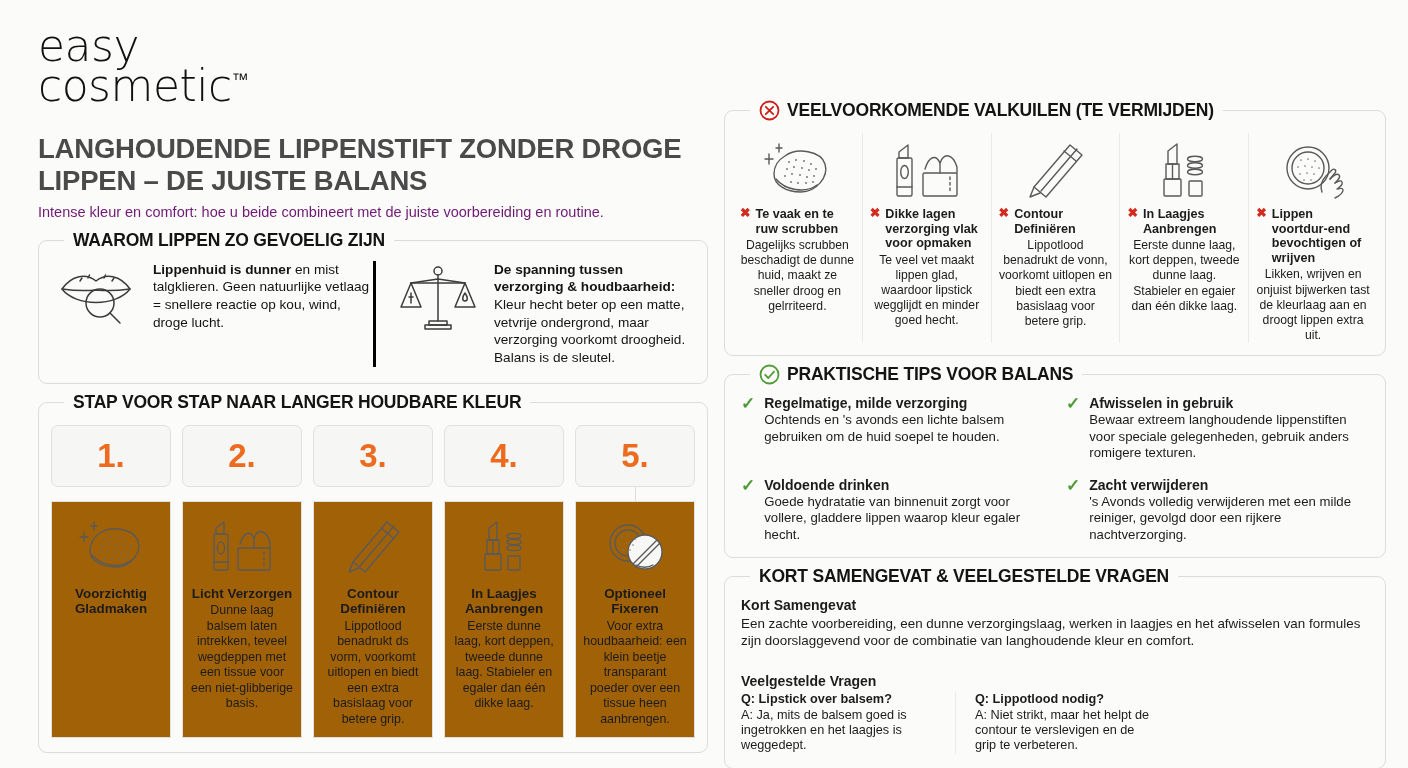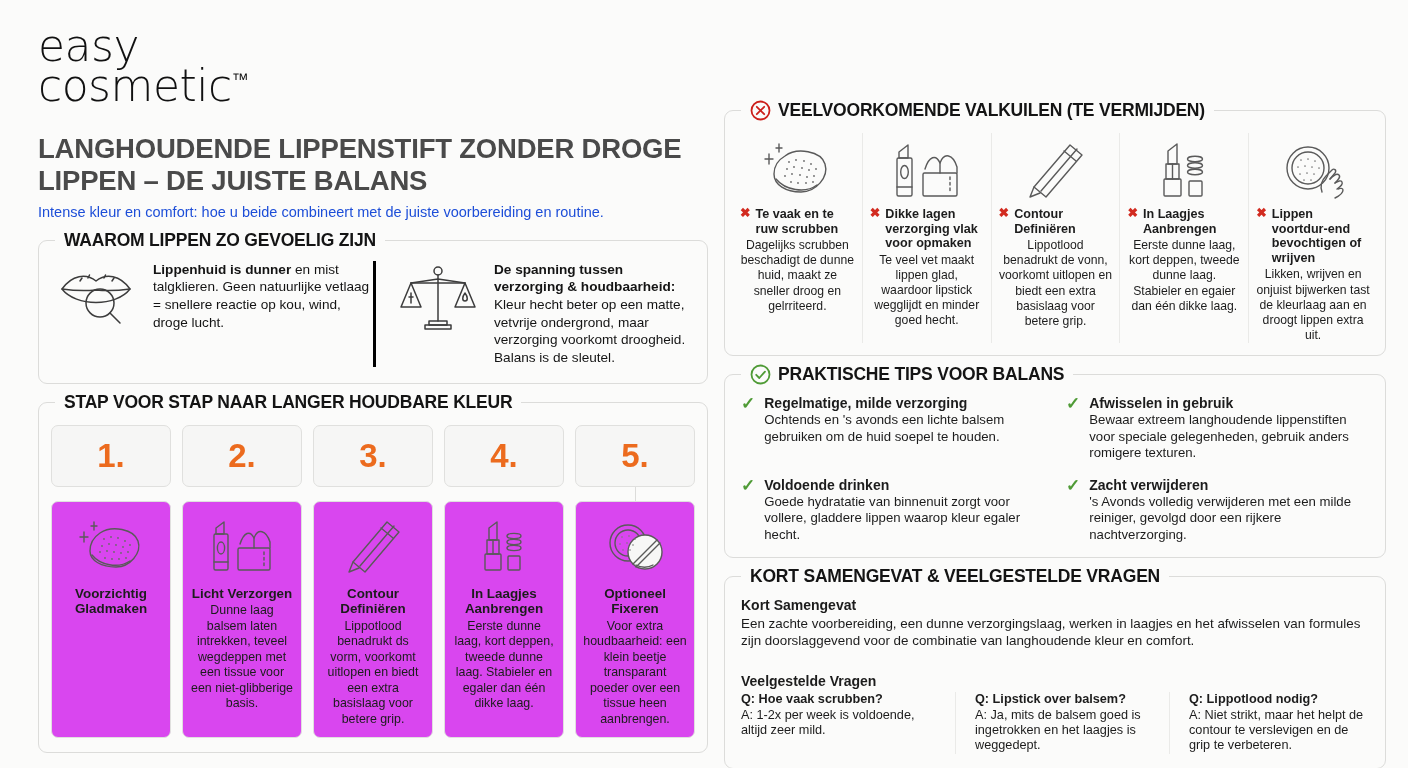--- a/index.html
+++ b/index.html
@@ -29,33 +29,33 @@
   
   h1.main-title {
     font-size: 27.5px;
     font-weight: bold;
     color: #4a4a4a;
     line-height: 1.16;
     letter-spacing: -0.2px;
     text-transform: uppercase;
     margin-bottom: 7px;
   }
-  .subtitle { font-size: 14.5px; color: #1d4ed8; margin-bottom: 20px; }
+  .subtitle { font-size: 14.5px; color: #701a75; margin-bottom: 20px; }
 
   
   .panel {
     position: relative;
     border: 1px solid #dcdcda;
     border-radius: 9px;
     background: #fbfbfa;
     margin-bottom: 18px;
   }
   .panel > .legend {
     position: absolute;
-    top: -11px; left: 16px;
+    top: -11px; left: 25px;
     background: #fbfbfa;
     padding: 0 9px;
     font-size: 17.5px;
     font-weight: bold;
     color: #141414;
     letter-spacing: -0.2px;
     text-transform: uppercase;
     display: flex; align-items: center; gap: 7px;
     white-space: nowrap;
   }
@@ -77,21 +77,21 @@
     background: #f6f6f5;
     height: 62px; display: flex; align-items: center; justify-content: center;
     font-size: 33px; font-weight: bold; color: #ec6b1e;
   }
   .connector { height: 14px; position: relative; }
   .connector .vline {
     position: absolute; left: 50%; top: 0; bottom: 0; width: 1px; background: #dcdcda;
   }
   .step-cards { display: grid; grid-template-columns: repeat(5, 1fr); gap: 11px; }
   .step-card {
-    border: 1px solid #e0e0de; border-radius: 7px; background: #d946ef;
+    border: 1px solid #e0e0de; border-radius: 1px; background: #a16207;
     padding: 9px 7px 10px; text-align: center;
     display: flex; flex-direction: column; align-items: center;
   }
   .step-ico { height: 72px; display: flex; align-items: center; justify-content: center; }
   .step-title { font-size: 13.4px; font-weight: bold; line-height: 1.16; margin: 3px 0 2px; }
   .step-text { font-size: 12.4px; line-height: 1.25; }
 
   
   .pit-body { display: flex; padding: 22px 8px 12px; }
   .pit-item { width: 20%; padding: 0 7px; text-align: center; }
@@ -526,24 +526,20 @@
     <div class="panel">
       <div class="legend">
         <span>KORT SAMENGEVAT &amp; VEELGESTELDE VRAGEN</span>
       </div>
       <div class="sum-body">
         <div class="sum-title">Kort Samengevat</div>
         <div class="sum-text">Een zachte voorbereiding, een dunne verzorgingslaag, werken in laagjes en het afwisselen van formules zijn doorslaggevend voor de combinatie van langhoudende kleur en comfort.</div>
         <div class="faq-title">Veelgestelde Vragen</div>
         <div class="faq-grid">
           <div class="faq-col">
-            <div class="faq-q">Q: Hoe vaak scrubben?</div>
-            <div class="faq-a">A: 1-2x per week is voldoende, altijd zeer mild.</div>
-          </div>
-          <div class="faq-col">
             <div class="faq-q">Q: Lipstick over balsem?</div>
             <div class="faq-a">A: Ja, mits de balsem goed is ingetrokken en het laagjes is weggedept.</div>
           </div>
           <div class="faq-col">
             <div class="faq-q">Q: Lippotlood nodig?</div>
             <div class="faq-a">A: Niet strikt, maar het helpt de contour te verslevigen en de grip te verbeteren.</div>
           </div>
         </div>
       </div>
     </div>

